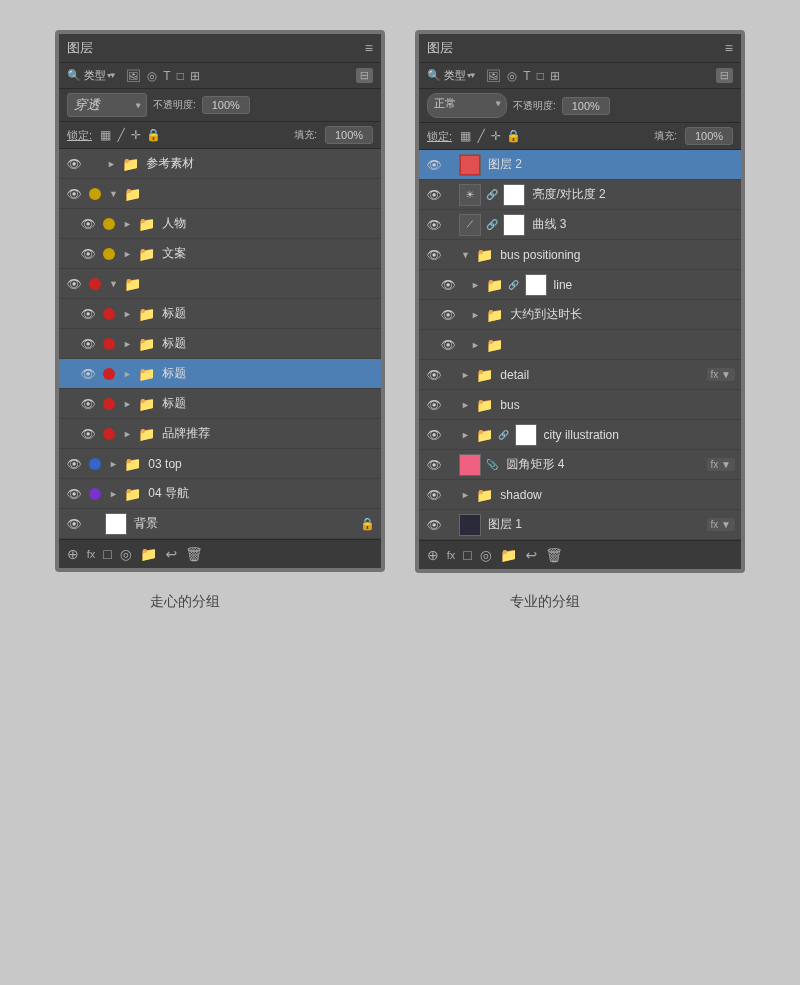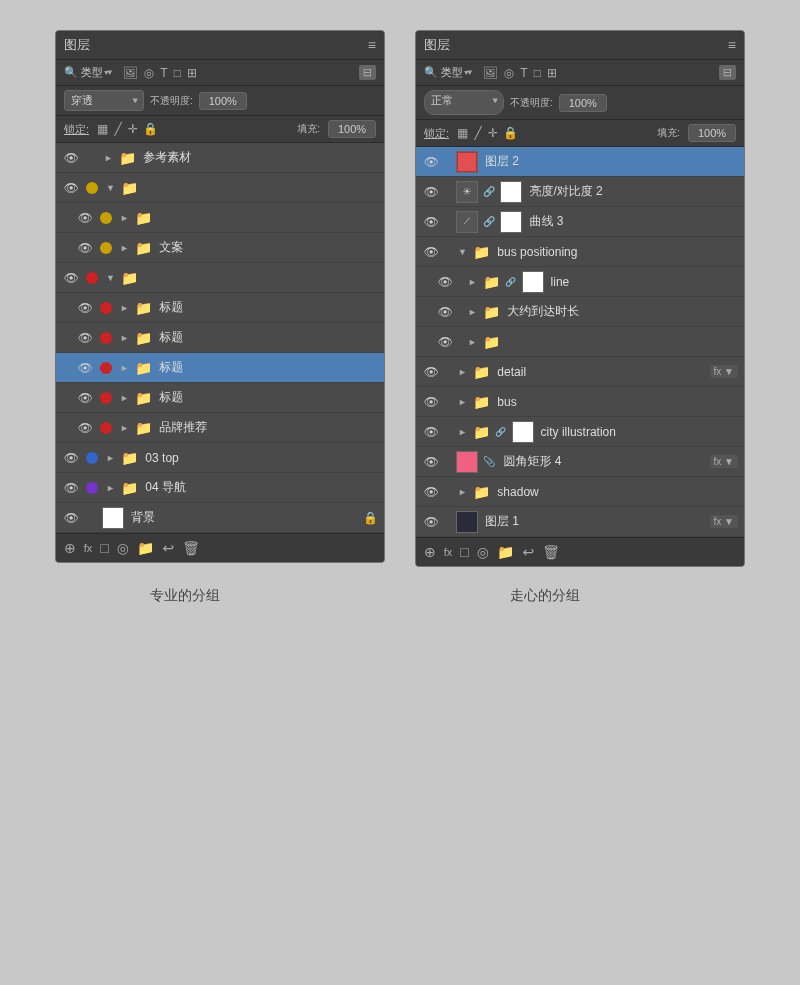--- a/index.html
+++ b/index.html
@@ -16,21 +16,21 @@
 
     .panels-container {
       display: flex;
       gap: 30px;
       align-items: flex-start;
     }
 
     .panel {
       width: 330px;
       background: #4a4a4a;
-      border: 1px solid #737373;
+      border: 4px solid #737373;
       border-radius: 4px;
       overflow: hidden;
       font-size: 12px;
       color: #ccc;
     }
 
     
     .panel-header {
       background: #3c3c3c;
       padding: 5px 8px;
@@ -309,21 +309,21 @@
         <span class="filter-icon">◎</span>
         <span class="filter-icon" style="font-style:normal;">T</span>
         <span class="filter-icon">□</span>
         <span class="filter-icon">⊞</span>
       </div>
       <div style="margin-left:auto;" class="filter-icon filter-icon-last">⊟</div>
     </div>
 
     <div class="blend-row">
       <div class="filter-dropdown" style="background:#555;border:1px solid #666;border-radius:3px;padding:2px 18px 2px 6px;min-width:80px;">
-        <span style="font-size:11px;color:#ccc;">穿透</span>
+        <span style="font-size:13px;color:#ccc;font-style:italic;">穿透</span>
         <span style="font-size:8px;color:#aaa;position:absolute;right:4px;">▼</span>
       </div>
       <span class="opacity-label">不透明度:</span>
       <div class="opacity-value">100%</div>
     </div>
 
     <div class="lock-row">
       <span class="lock-label">锁定:</span>
       <div class="lock-icons">
         <span class="lock-icon">▦</span>
@@ -350,20 +350,21 @@
         <div class="color-dot" style="background:#c8a000;"></div>
         <span class="arrow-icon">▼</span>
         <span class="folder-icon">📁</span>
       </div>
 
       <div class="layer-row indent-1">
         <div class="eye-icon">👁</div>
         <div class="color-dot" style="background:#c8a000;"></div>
         <span class="arrow-icon">►</span>
         <span class="folder-icon">📁</span>
+        <span class="layer-name">人物</span>
       </div>
 
       <div class="layer-row indent-1">
         <div class="eye-icon">👁</div>
         <div class="color-dot" style="background:#c8a000;"></div>
         <span class="arrow-icon">►</span>
         <span class="folder-icon">📁</span>
         <span class="layer-name">文案</span>
       </div>
 
@@ -634,15 +635,15 @@
       <span class="footer-icon">□</span>
       <span class="footer-icon">◎</span>
       <span class="footer-icon">📁</span>
       <span class="footer-icon">↩</span>
       <span class="footer-icon">🗑</span>
     </div>
   </div>
 </div>
 
 <div class="captions">
+  <div class="caption">走心的分组</div>
   <div class="caption">专业的分组</div>
-  <div class="caption">走心的分组</div>
 </div>
 
 </body></html>

